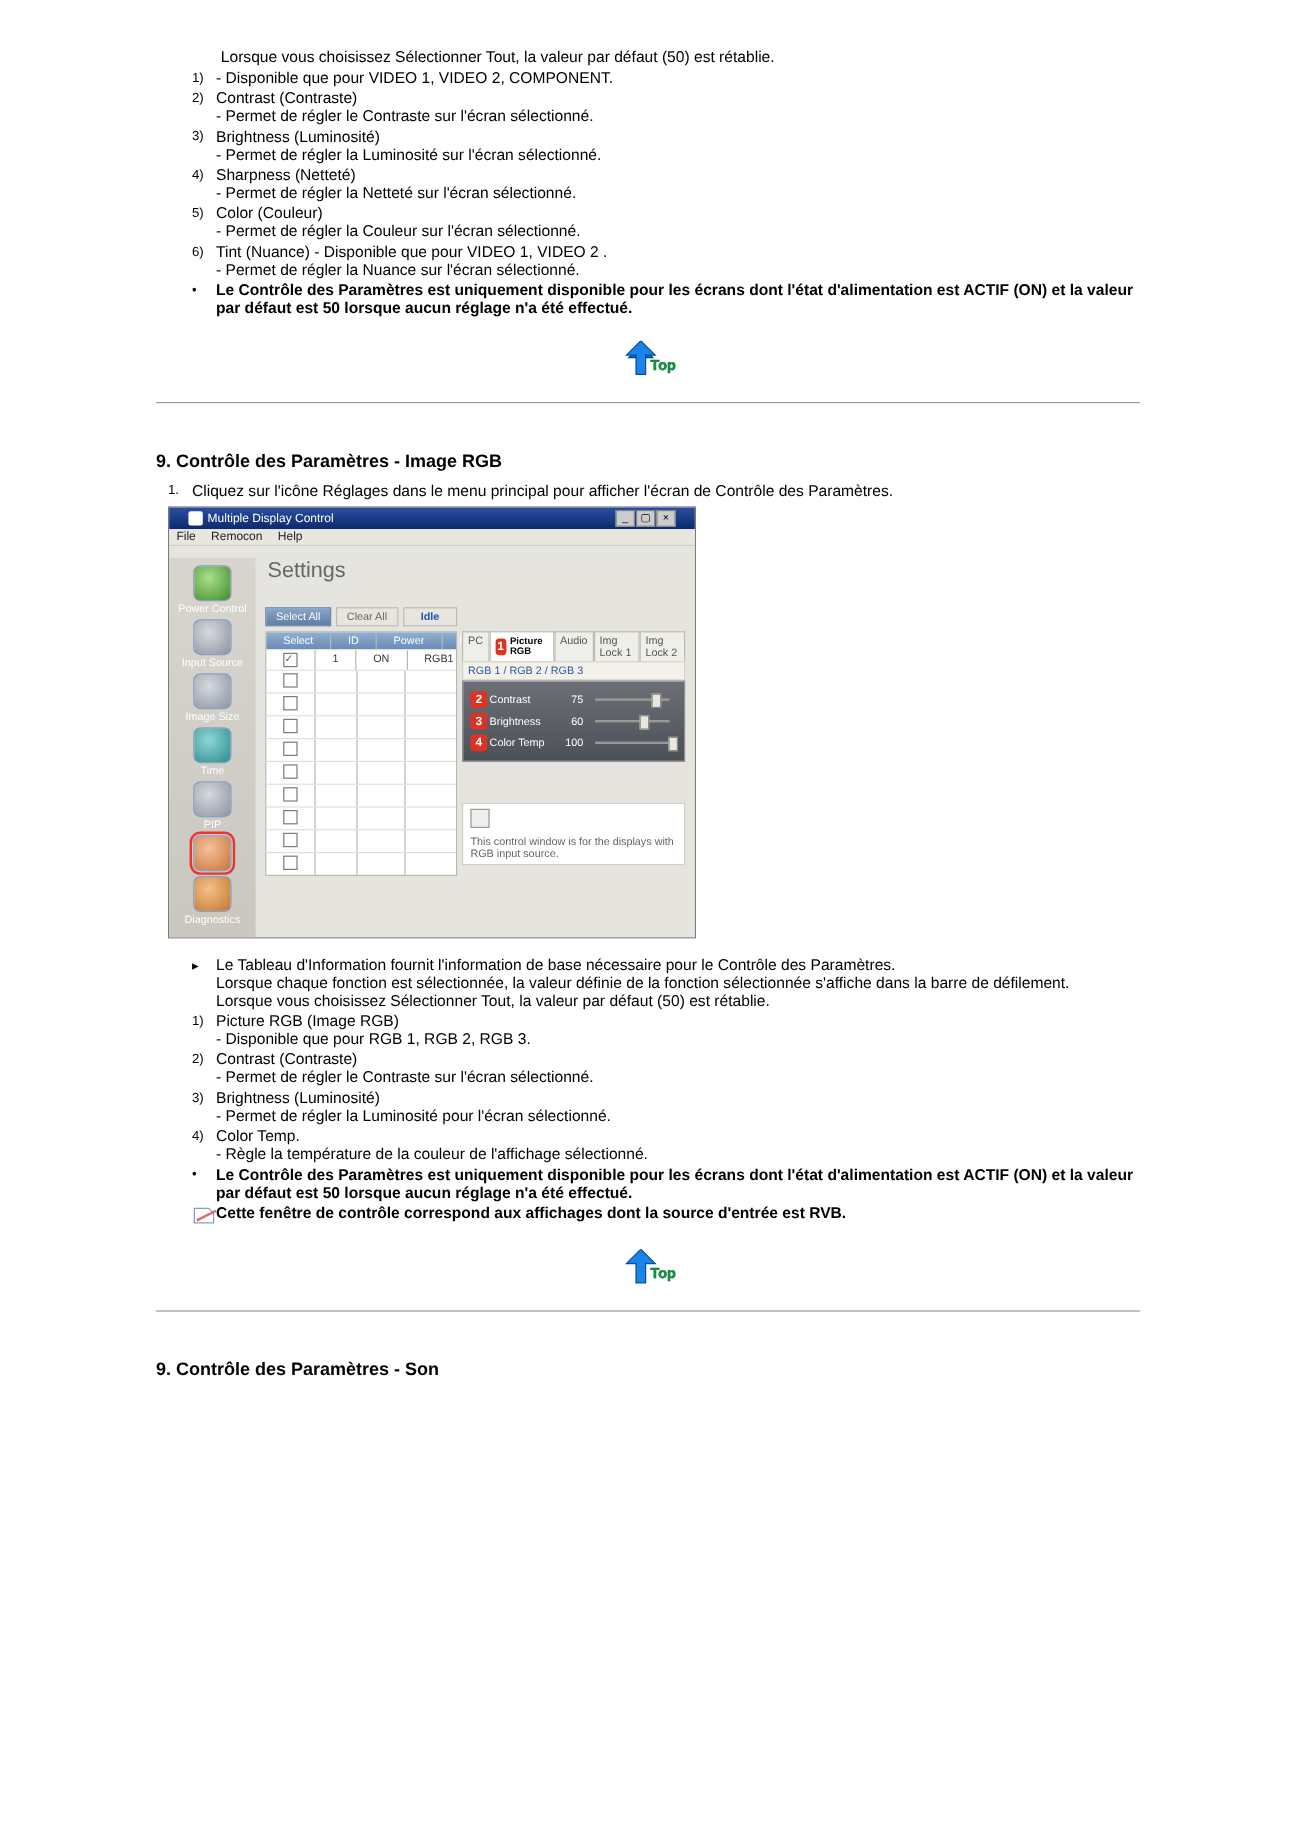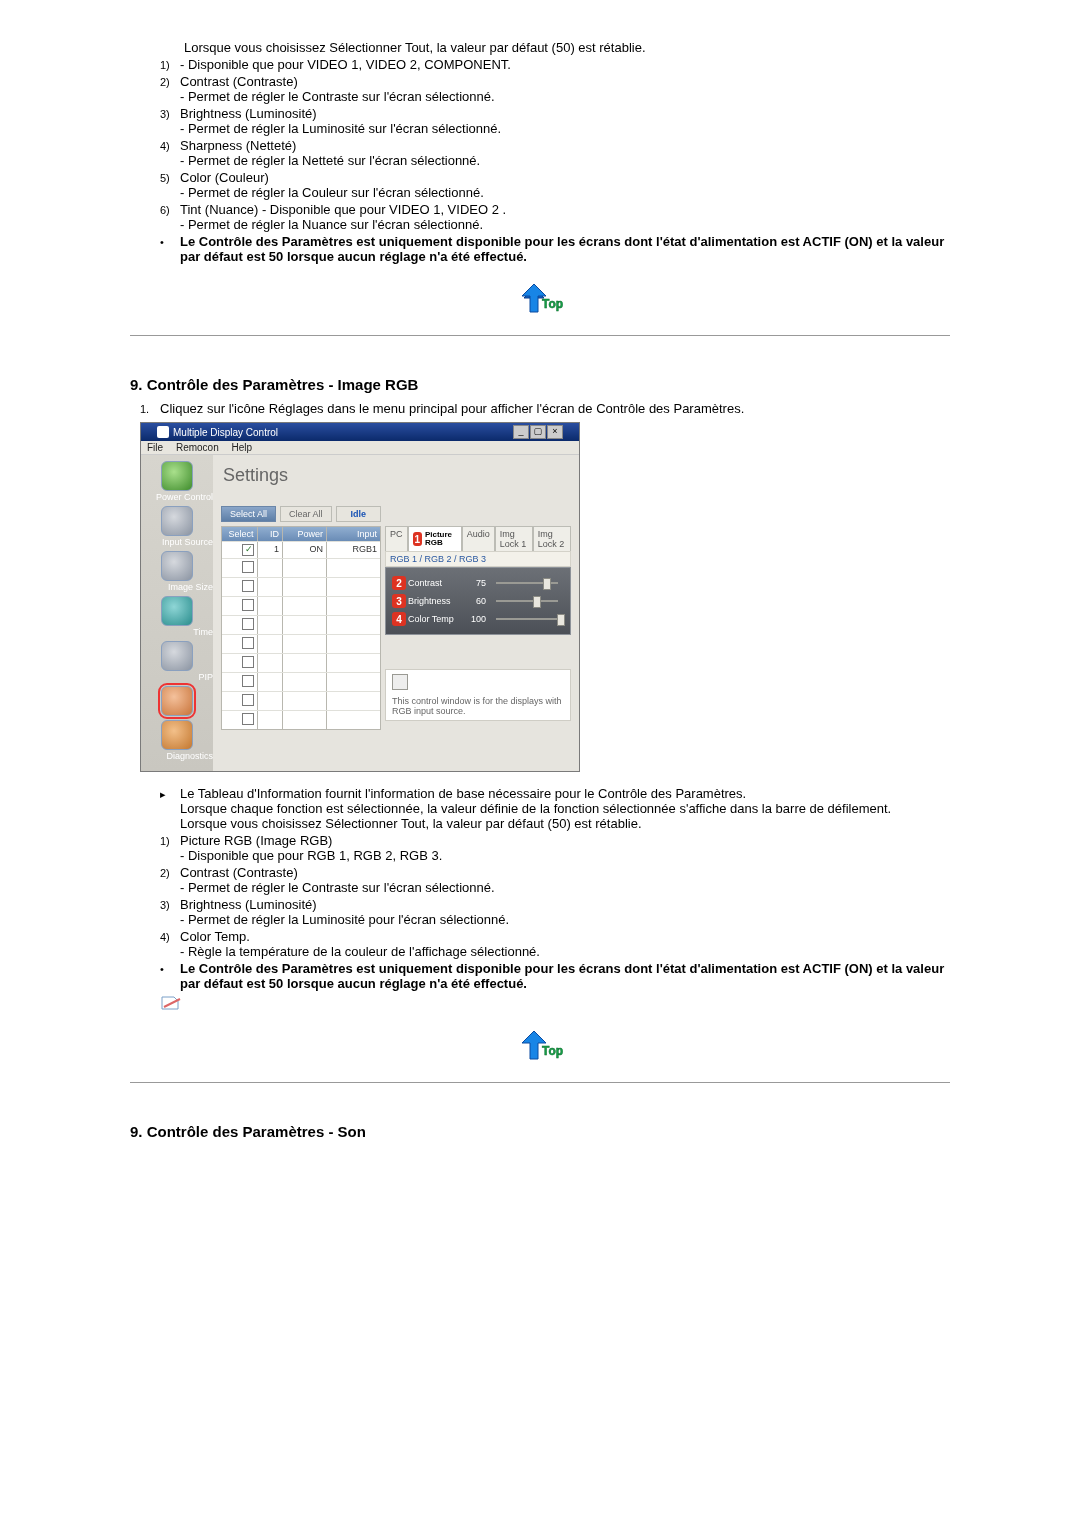--- a/index.html
+++ b/index.html
@@ -92,21 +92,22 @@
   }
   .mdc-menubar span { margin-right: 10px; }
   .mdc-body {
     display: flex;
     background: #e6e4de;
   }
   .mdc-sidebar {
     width: 72px;
     background: linear-gradient(#d7d5ce, #c9c7c0);
     padding: 6px 0;
-    text-align: right;
+    text-align: center;
+    margin-top: 10px;
   }
   .side-item {
     font-size: 9px; color: #fff; margin-bottom: 4px;
   }
   .side-icon {
     width: 30px; height: 28px; margin: 0 auto 1px auto;
     border-radius: 6px;
     background: radial-gradient(circle at 40% 35%, #8fb7e6, #2c5a9e);
     border: 1px solid #8aa0bf;
   }
@@ -140,21 +141,21 @@
     background: #fff;
     width: 158px;
   }
   .mdc-th {
     display: flex;
     background: linear-gradient(#90aed0, #6a8cb6);
     color: #fff; font-size: 9px;
   }
   .mdc-th > div, .mdc-tr > div {
     border-right: 1px solid #b8b7af;
-    padding: 2px 3px; text-align: right;
+    padding: 2px 14px; text-align: left;
   }
   .col-sel { width: 34px; }
   .col-id { width: 22px; }
   .col-pw { width: 44px; }
   .col-in { width: 56px; border-right: none !important; }
   .mdc-tr { display: flex; font-size: 9px; color: #333; border-top: 1px solid #e0e0da; }
   .mdc-check {
     width: 10px; height: 10px; border: 1px solid #7a7a7a; background: #fff;
     display: inline-block;
   }
@@ -496,20 +497,21 @@
     </div>
     <div class="bullet-row">
       <div class="bullet-marker">
         <span class="note-icon">
           <svg viewBox="0 0 22 16">
               <polygon points="2,2 14,2 18,6 18,14 2,14" fill="#fff" stroke="#7aa0c8"></polygon>
               <line x1="4" y1="12" x2="20" y2="4" stroke="#d66" stroke-width="2"></line>
             </svg>
         </span>
       </div>
+      <div class="bullet-text bold">Cette fenêtre de contrôle correspond aux affichages dont la source d'entrée est RVB.</div>
     </div>
   </div>
 
   <div class="top-link">
     <span class="top-badge">
       <svg viewBox="0 0 48 32">
         <path d="M14 26 L14 10 L6 10 L18 -2 L30 10 L22 10 L22 26 Z" fill="#1885e6" stroke="#0a4aa0" stroke-width="1" transform="translate(0,2)"></path>
         <text x="26" y="24" font-size="12" font-weight="bold" fill="#15a047" stroke="#0a6a2c" stroke-width="0.5">Top</text>
       </svg>
     </span>

